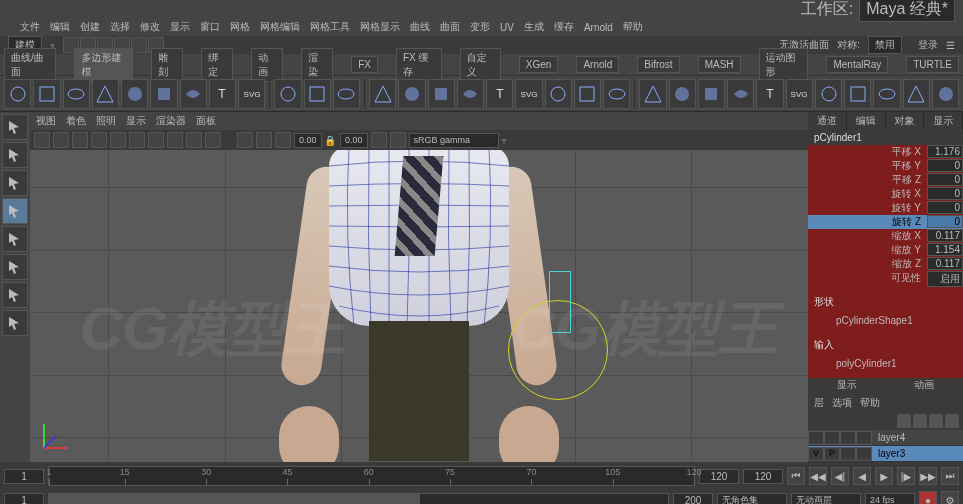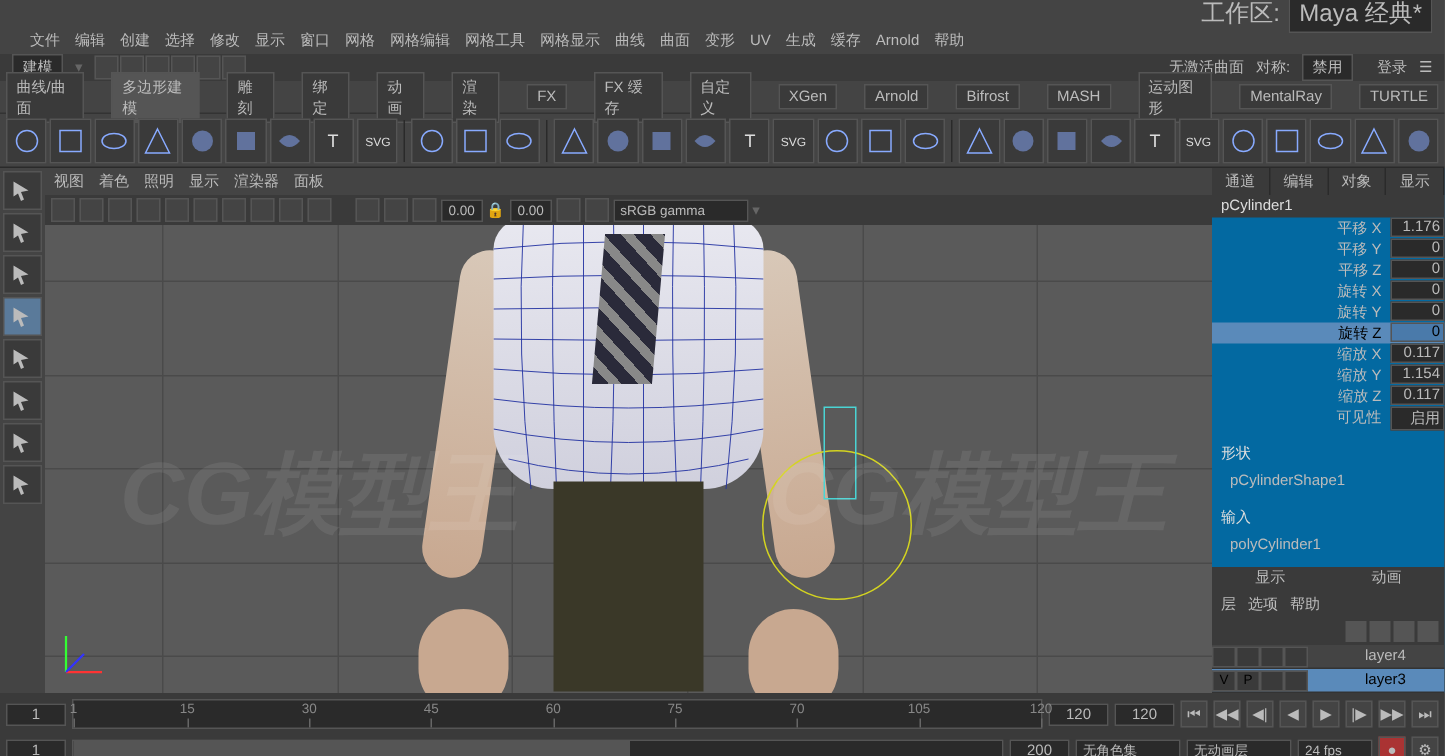--- a/index.html
+++ b/index.html
@@ -46,42 +46,42 @@
 .pants { position: absolute; left: 120px; top: 175px; width: 100px; height: 140px; background: #3a3828; }
 .arm-l { position: absolute; left: 45px; top: 20px; width: 40px; height: 220px; background: linear-gradient(#d8c8b8, #c8a890); border-radius: 20px; transform: rotate(8deg); }
 .arm-r { position: absolute; right: 45px; top: 20px; width: 40px; height: 220px; background: linear-gradient(#d8c8b8, #c8a890); border-radius: 20px; transform: rotate(-8deg); }
 .hand-l { position: absolute; left: 30px; bottom: -10px; width: 60px; height: 70px; background: #c8a890; border-radius: 30px; }
 .hand-r { position: absolute; right: 30px; bottom: -10px; width: 60px; height: 70px; background: #c8a890; border-radius: 30px; }
 .manip { position: absolute; right: 200px; top: 150px; width: 100px; height: 100px; border: 1px solid #d4d420; border-radius: 50%; }
 .manip::after { content: ''; position: absolute; left: 40px; top: -30px; width: 20px; height: 60px; border: 1px solid #4ad4d4; }
 .axis-gizmo { position: absolute; left: 6px; bottom: 6px; width: 40px; height: 40px; }
 .watermark { position: absolute; color: rgba(255,255,255,0.08); font-size: 59px; font-weight: bold; font-style: italic; pointer-events: none; }
 
-.channelbox { width: 155px; background: #0369a1; display: flex; flex-direction: column; font-size: 10px; }
+.channelbox { width: 155px; background: #7f1d1d; display: flex; flex-direction: column; font-size: 10px; }
 .cb-tabs { display: flex; height: 18px; background: #3a3a3a; }
 .cb-tab { flex: 1; text-align: center; padding: 2px; cursor: pointer; border-right: 1px solid #2a2a2a; }
 .cb-header { background: #3a3a3a; padding: 2px 6px; color: #ddd; }
 .cb-rows { }
 .cb-row { display: flex; height: 14px; align-items: flex-start; }
 .cb-row .label { flex: 1; text-align: right; padding-right: 6px; }
 .cb-row .val { width: 36px; background: #2a2a2a; text-align: right; padding-right: 2px; border: 1px solid #555; }
 .cb-row.hl { background: #5a8aba; color: #000; }
 .cb-row.hl .val { background: #4a7aaa; }
 .cb-section { padding: 4px 6px; color: #ddd; margin-top: 6px; }
-.cb-sub { padding: 2px 12px; }
+.cb-sub { padding: 2px 28px; }
 .layer-panel { margin-top: auto; background: #3a3a3a; }
 .layer-tabs { display: flex; height: 16px; }
 .layer-tab { flex: 1; text-align: center; cursor: pointer; }
 .layer-menu { display: flex; gap: 8px; padding: 2px 6px; }
 .layer-tools { display: flex; gap: 2px; padding: 2px 4px; justify-content: flex-end; }
 .layer-tool { width: 14px; height: 14px; background: #555; cursor: pointer; }
 .layer-row { display: flex; height: 16px; align-items: center; background: #444; border-bottom: 1px solid #333; }
 .layer-row.sel { background: #5a8aba; color: #000; }
 .layer-cell { width: 16px; height: 14px; border: 1px solid #555; background: #3a3a3a; text-align: center; font-size: 9px; }
-.layer-name { flex: 1; padding-left: 6px; margin-left: 32px; }
+.layer-name { flex: 1; padding-left: 6px; }
 
 .timeline { height: 28px; background: #3a3a3a; display: flex; align-items: center; padding: 0 4px; gap: 4px; }
 .time-track { flex: 1; height: 20px; background: #2a2a2a; position: relative; border: 1px solid #555; }
 .time-tick { position: absolute; bottom: 0; width: 1px; height: 6px; background: #666; }
 .time-label { position: absolute; bottom: 8px; font-size: 9px; color: #888; transform: translateX(-50%); }
 .time-field { width: 40px; background: #2a2a2a; border: 1px solid #555; text-align: center; padding: 1px; }
 .play-btn { width: 18px; height: 18px; background: #444; border: 1px solid #555; cursor: pointer; display: flex; align-items: center; justify-content: center; }
 
 .rangebar { height: 20px; background: #3a3a3a; display: flex; align-items: center; padding: 0 4px; gap: 4px; }
 .range-track { flex: 1; height: 14px; background: #2a2a2a; border: 1px solid #555; position: relative; }

